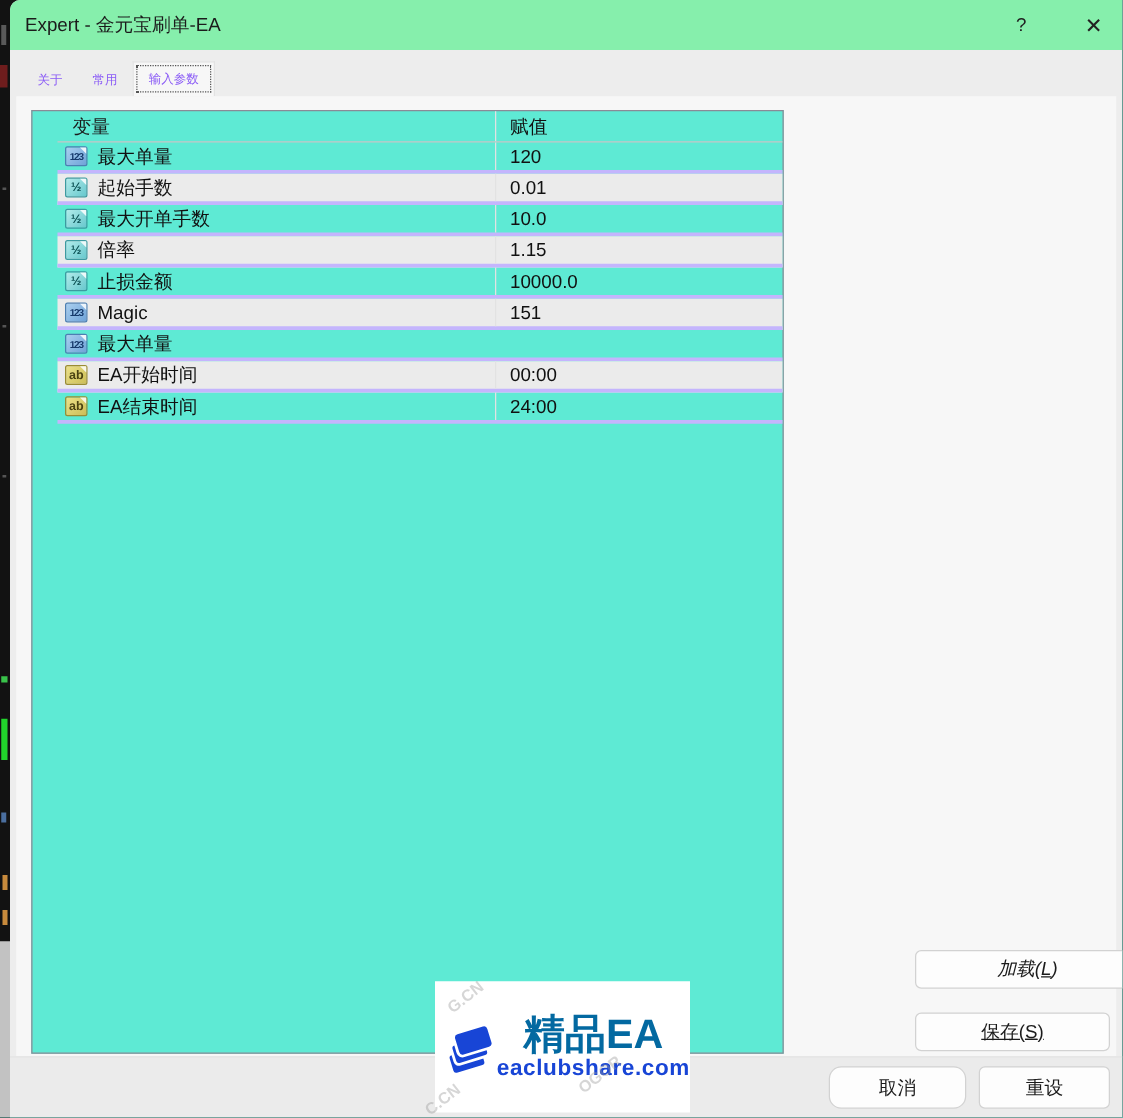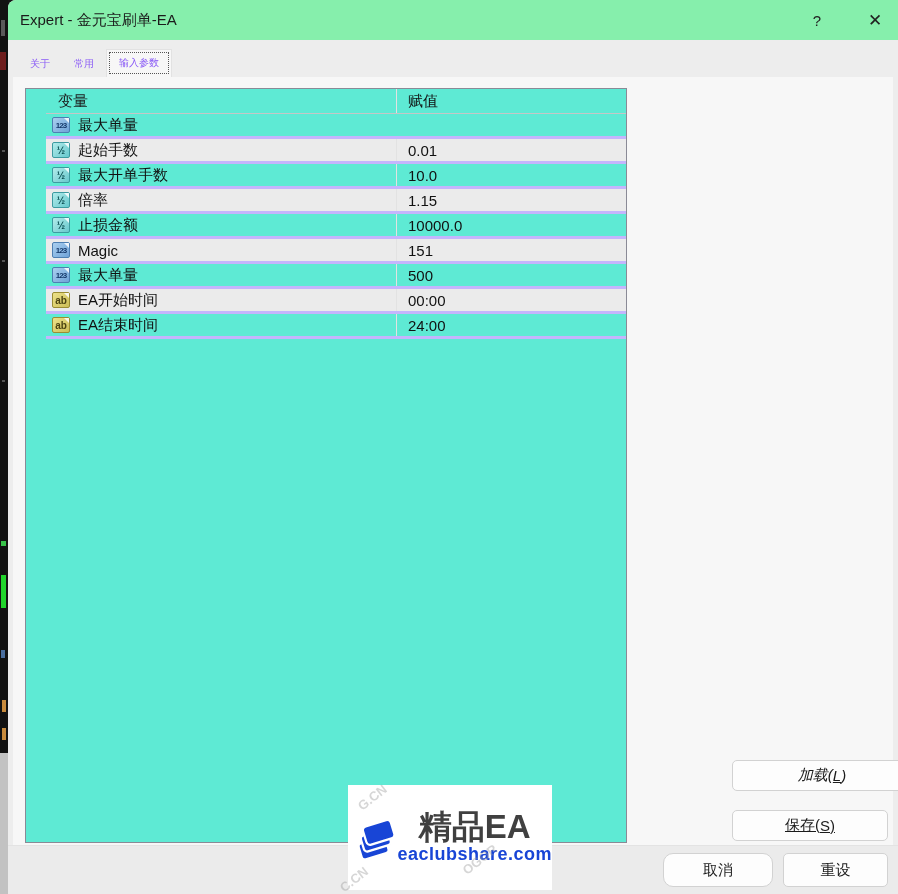--- a/index.html
+++ b/index.html
@@ -78,21 +78,21 @@
   .btn-ok     { left: 530px; top: 853px; width: 114px; height: 34px; border: 1.5px solid #0067c0; }
   .btn-cancel { left: 655px; top: 853px; width: 110px; height: 34px; border-radius: 10px; }
   .btn-reset  { left: 775px; top: 853px; width: 105px; height: 34px; }
   .btn u { text-decoration: underline; }
 
   
   .logo-box { position: absolute; left: 340px; top: 785px; width: 204px; height: 105px;
               background: #ffffff; z-index: 5; display: flex; align-items: center; }
   .logo-icon { margin-left: 6px; }
   .logo-texts { display: flex; flex-direction: column; align-items: center; margin-left: 2px; }
-  .logo-brand { font-size: 33px; font-weight: bold; color: #404040; line-height: 1.05; }
+  .logo-brand { font-size: 33px; font-weight: bold; color: #0369a1; line-height: 1.05; }
   .logo-site  { font-size: 18px; font-weight: bold; color: #1845d6; letter-spacing: .5px; }
   .wm-frag { position: absolute; font-size: 13px; font-weight: bold; color: #9a9a9a; opacity: .4;
              transform: rotate(-38deg); z-index: 6; }
   .wm-1 { left: 348px; top: 790px; }
   .wm-2 { left: 452px; top: 852px; }
   .wm-3 { left: 330px; top: 872px; }
 </style>
 </head>
 <body>
 
@@ -130,20 +130,21 @@
     <div class="phead">
       <div class="cell var">变量</div>
       <div class="cell val">赋值</div>
     </div>
 
     <div class="prow">
       <div class="cell var">
           <span class="picon icon-integer">123</span>
           <span>最大单量</span>
         </div>
+      <div class="cell val">120</div>
     </div>
     <div class="prow alt">
       <div class="cell var">
           <span class="picon icon-double">½</span>
           <span>起始手数</span>
         </div>
       <div class="cell val">0.01</div>
     </div>
     <div class="prow">
       <div class="cell var">
@@ -171,21 +172,20 @@
           <span class="picon icon-integer">123</span>
           <span>Magic</span>
         </div>
       <div class="cell val">151</div>
     </div>
     <div class="prow">
       <div class="cell var">
           <span class="picon icon-integer">123</span>
           <span>最大单量</span>
         </div>
-      <div class="cell val">500</div>
     </div>
     <div class="prow alt">
       <div class="cell var">
           <span class="picon icon-string">ab</span>
           <span>EA开始时间</span>
         </div>
       <div class="cell val">00:00</div>
     </div>
     <div class="prow">
       <div class="cell var">

